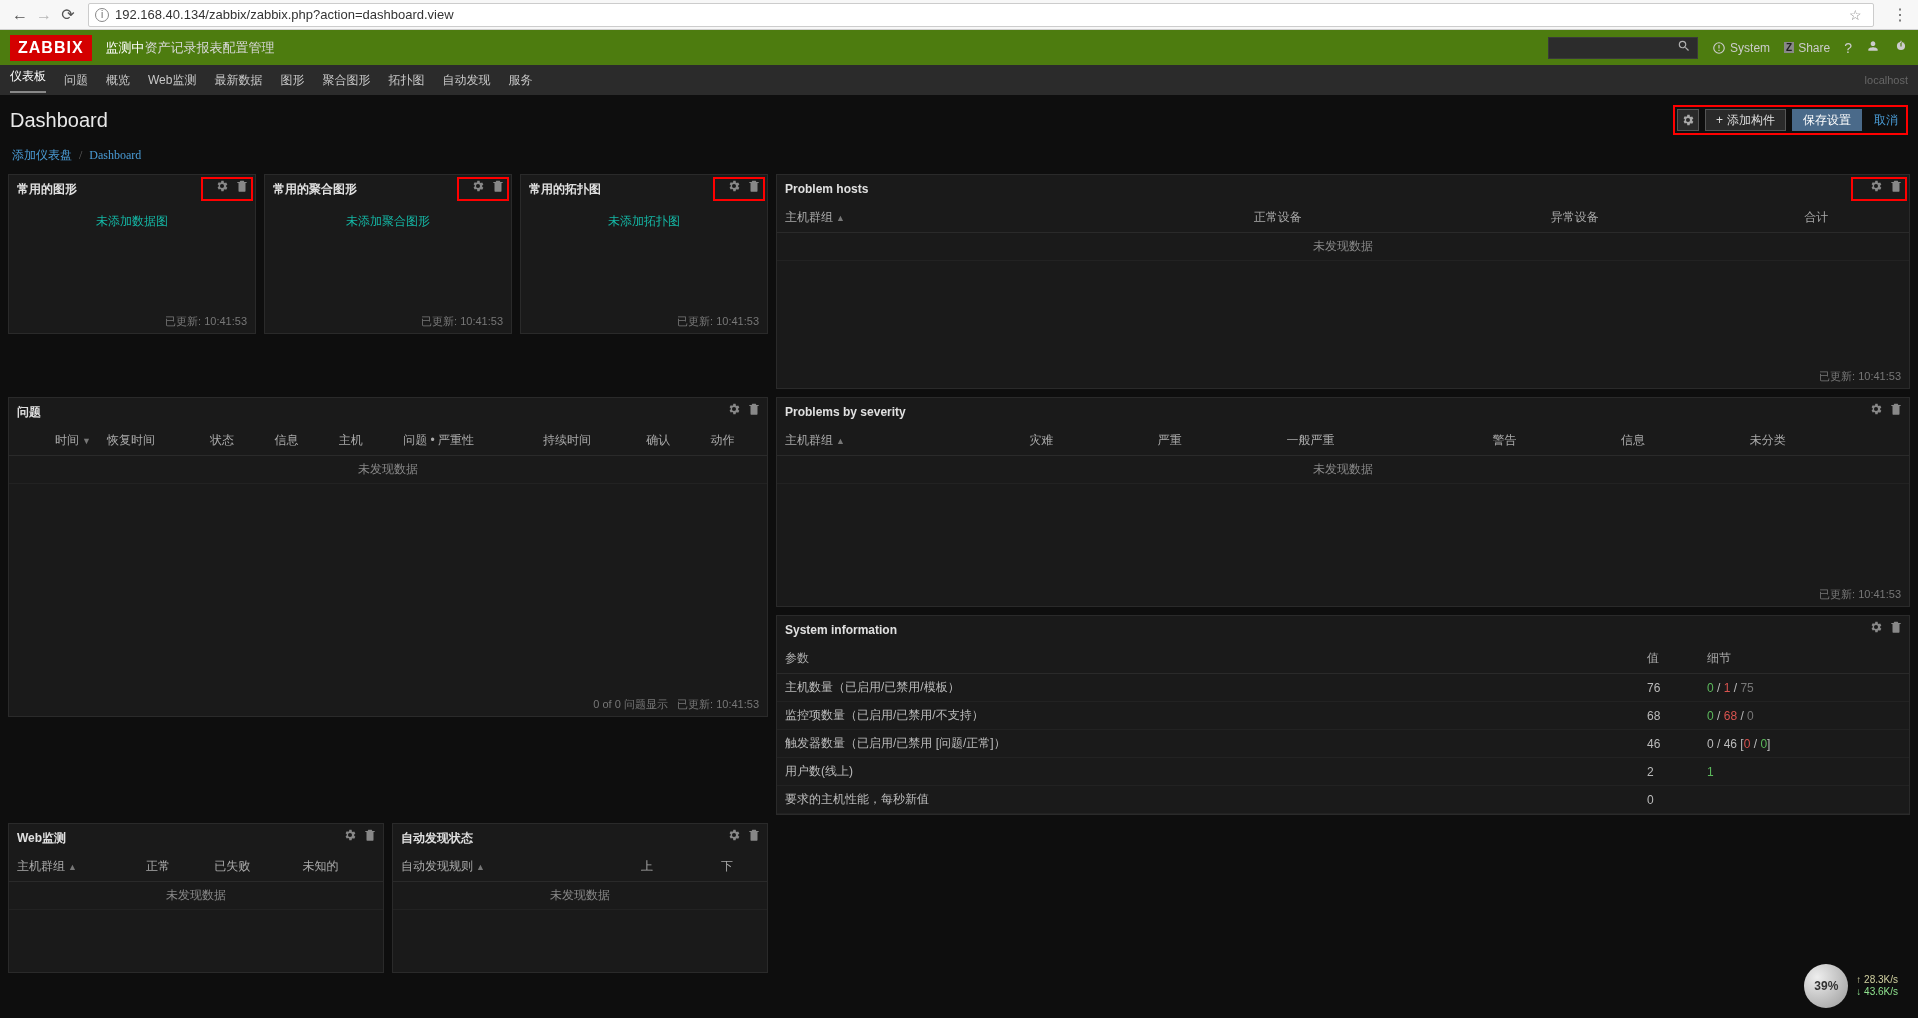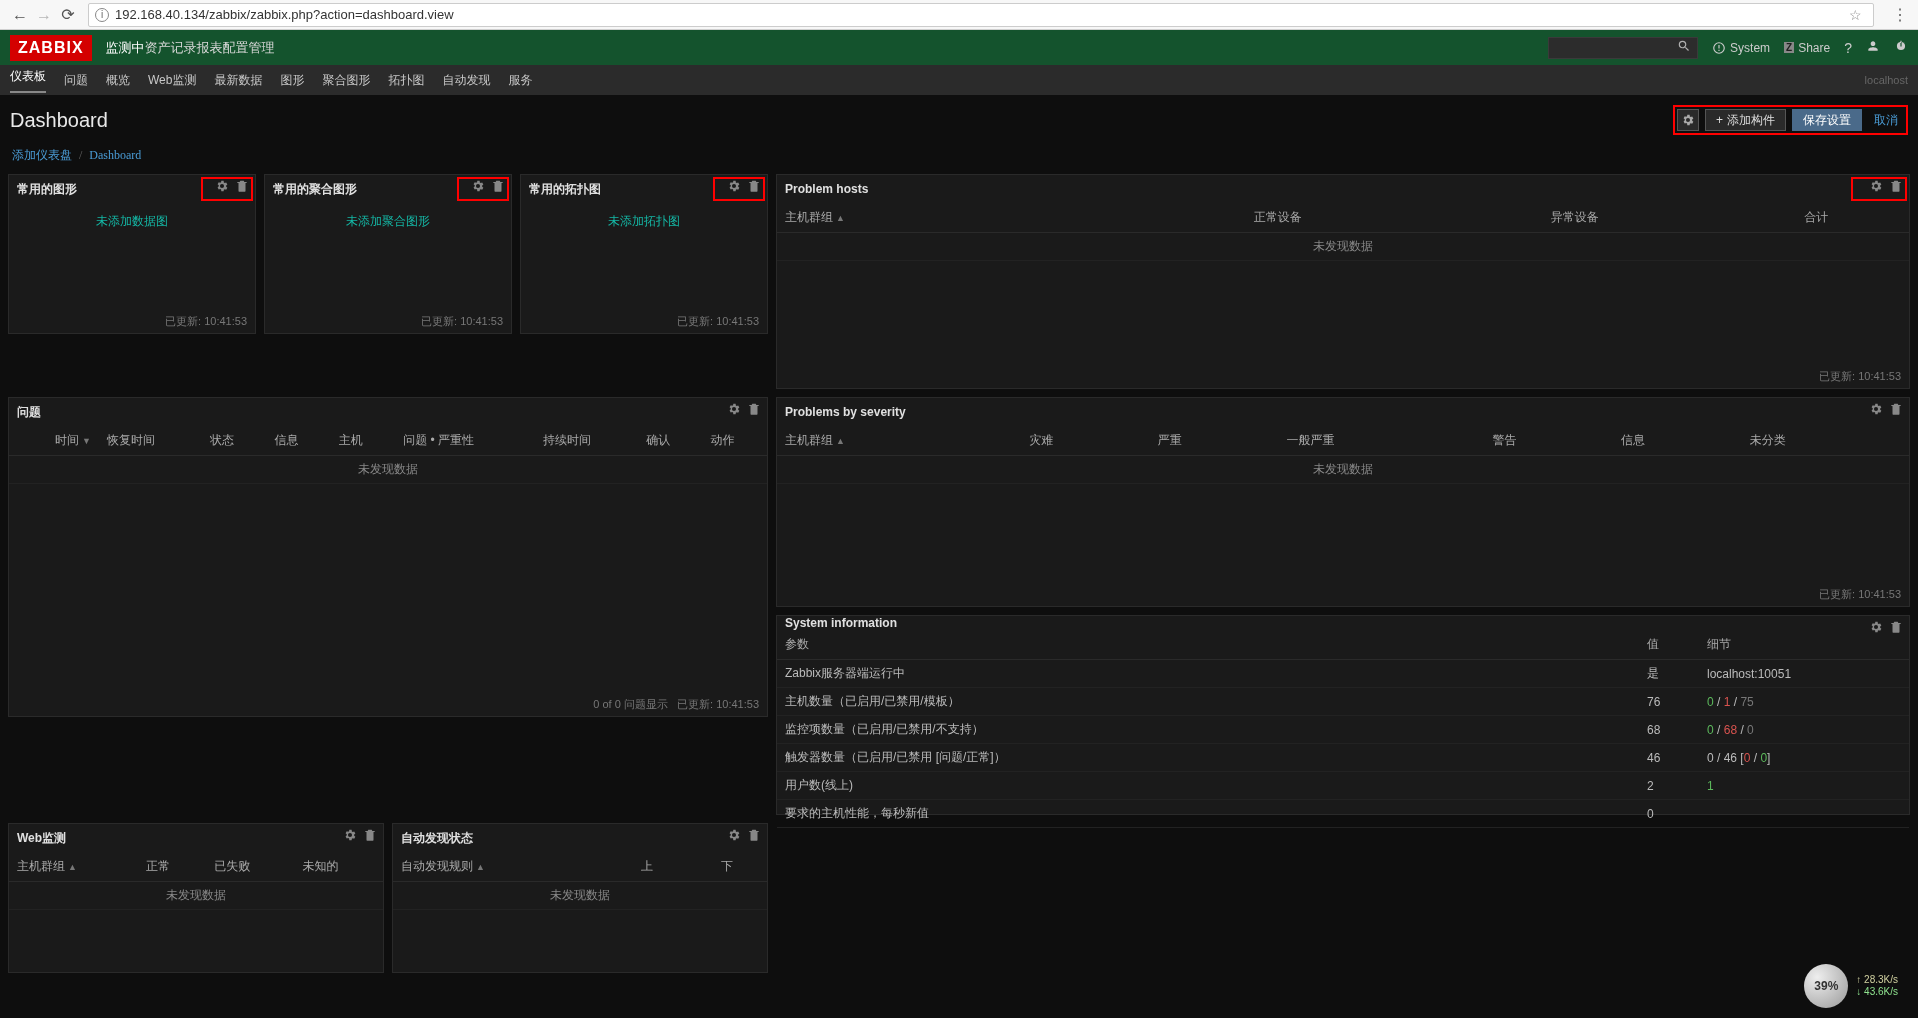--- a/index.html
+++ b/index.html
@@ -5,21 +5,21 @@
 * { box-sizing: border-box; margin: 0; padding: 0; }
 body { font-family: Arial, "Microsoft YaHei", sans-serif; font-size: 12px; background: #0e0e0e; color: #b0b0b0; width: 1918px; }
 
 .browser-bar { height: 30px; background: #f7f7f7; display: flex; align-items: center; padding: 0 8px; border-bottom: 1px solid #d0d0d0; }
 .browser-bar .nav-btn { width: 24px; height: 24px; display: flex; align-items: center; justify-content: center; color: #555; font-size: 16px; cursor: pointer; }
 .url-box { flex: 1; margin: 0 8px; height: 24px; background: #fff; border: 1px solid #ccc; border-radius: 2px; display: flex; align-items: center; padding: 0 6px; font-size: 13px; color: #333; }
 .url-box .info { width: 14px; height: 14px; border: 1px solid #888; border-radius: 50%; display: flex; align-items: center; justify-content: center; font-size: 10px; margin-right: 6px; color: #666;}
 .browser-star { width: 18px; color: #888; margin-left: auto; font-size: 14px;}
 .browser-menu { width: 20px; text-align: center; color: #666; font-size: 16px; margin-left: 8px;}
 
-.zbx-header { background: #14532d; height: 35px; display: flex; align-items: center; padding: 16px 10px; }
+.zbx-header { background: #4d7c0f; height: 35px; display: flex; align-items: center; padding: 16px 10px; }
 .zbx-logo { background: #d40000; color: #fff; font-weight: bold; font-size: 16px; padding: 4px 8px; letter-spacing: 1px; }
 .zbx-main-menu { display: flex; margin-left: 14px; }
 .zbx-main-menu a { color: #d8d8d8; font-size: 13px; text-decoration: none; cursor: pointer; }
 .zbx-main-menu a.active { color: #fff; }
 .zbx-header-right { margin-left: auto; display: flex; align-items: center; gap: 14px; }
 .search-box { background: #2c2c2c; border: 1px solid #3a3a3a; height: 22px; width: 150px; display: flex; align-items: center; padding: 0 6px; }
 .search-box input { background: transparent; border: none; outline: none; width: 100%; color: #ccc; font-size: 12px;}
 .hdr-link { color: #ccc; font-size: 12px; cursor: pointer; display: flex; align-items: center; gap: 4px;}
 .hdr-icon { color: #ccc; cursor: pointer; font-size: 14px;}
 
@@ -318,25 +318,20 @@
         <table class="tbl sysinfo">
           <tbody>
               <tr>
             <th>参数</th>
             <th class="val">值</th>
             <th class="det">细节</th>
           </tr>
           </tbody>
             <tbody id="sysinfo-body">
               <tr>
-                <td>Zabbix服务器端运行中</td>
-                <td class="val green">是</td>
-                <td class="det">localhost:10051</td>
-              </tr>
-              <tr>
                 <td>主机数量（已启用/已禁用/模板）</td>
                 <td class="val ">76</td>
                 <td class="det"><span class="green">0</span> / <span class="red">1</span> / <span class="grey">75</span></td>
               </tr>
               <tr>
                 <td>监控项数量（已启用/已禁用/不支持）</td>
                 <td class="val ">68</td>
                 <td class="det"><span class="green">0</span> / <span class="red">68</span> / <span class="grey">0</span></td>
               </tr>
               <tr>

